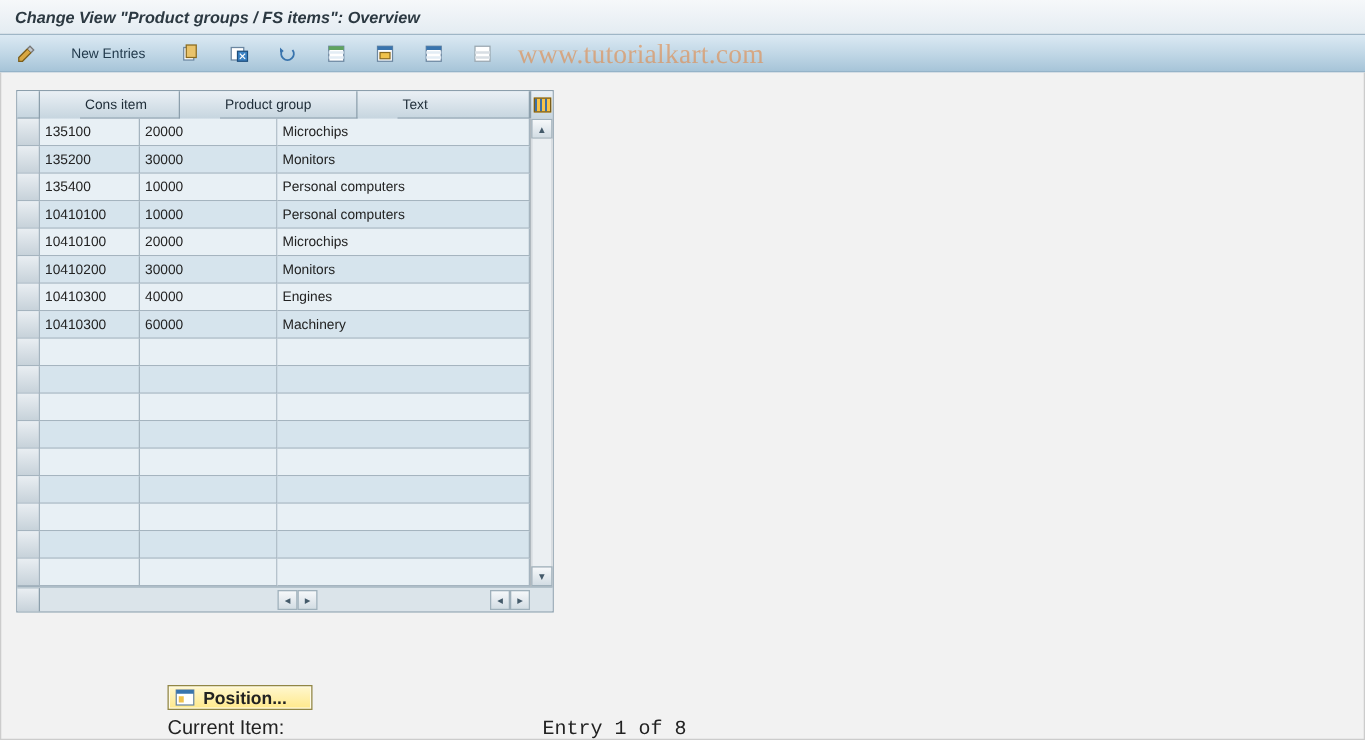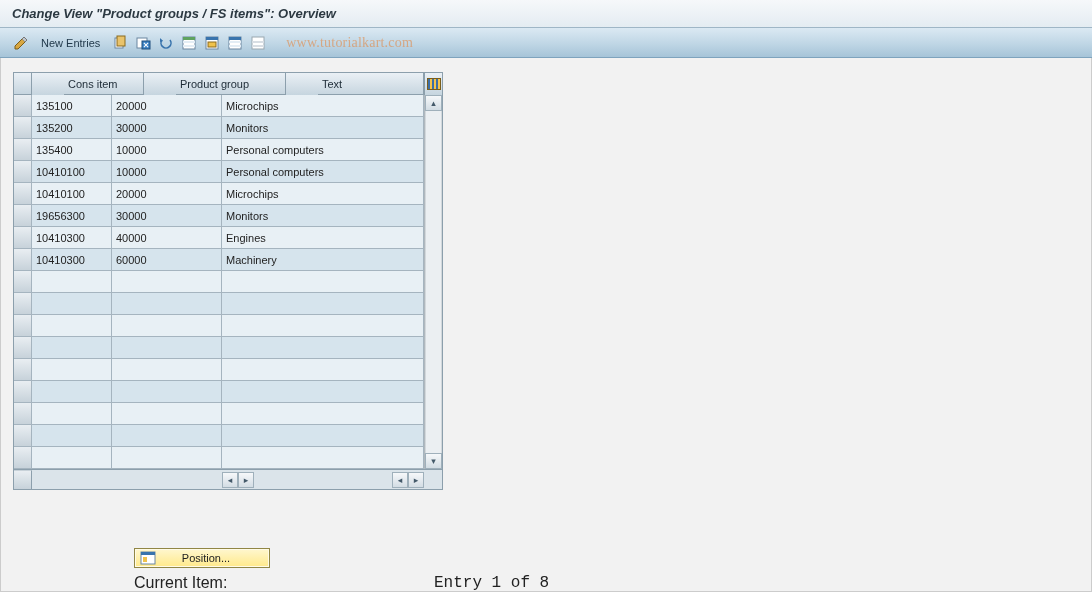--- a/index.html
+++ b/index.html
@@ -21,40 +21,40 @@
     font-style: italic; font-weight: bold;
     font-size: 13px;
     color: #2c3942;
   }
   .toolbar {
     height: 30px;
     background: linear-gradient(#dbe9f3, #bfd6e5 55%, #a6c4d8);
     border-bottom: 1px solid #7ea3bd;
     display: flex; align-items: center;
     padding: 0 10px;
-    gap: 1px;
+    gap: 17px;
   }
   .toolbar .tb-btn {
     width: 22px; height: 22px;
     display:flex; align-items:center; justify-content:center;
     border-radius:2px;
     cursor: pointer;
   }
   .toolbar .tb-text {
     padding: 0 8px;
     height: 22px;
     display:flex; align-items:center;
     cursor: pointer;
     color: #223a4c;
   }
   .watermark {
     color: rgba(226,135,67,0.6);
     font-family: "Times New Roman", serif;
-    font-size: 14px;
-    margin-left: 16px;
+    font-size: 22px;
+    margin-left: 0;
     letter-spacing: 0.2px;
     pointer-events:none;
   }
 
   .content {
     background: #f2f2f2;
     padding: 14px 0 0 12px;
     position: relative;
     height: calc(100% - 58px);
     border:1px solid #ccc;
@@ -147,28 +147,29 @@
     font-size:9px;color:#445a6a;
     cursor:pointer;
   }
 
   .position-area {
     position:absolute;
     left: 133px;
     top: 490px;
   }
   .pos-btn {
-    width:136px; height:20px;
+    width:116px; height:20px;
     background: linear-gradient(#fff7cf,#ffe98a);
     border:1px solid #918645;
     box-shadow: inset 0 0 0 1px #fffbe6;
     display:flex; align-items:center;
     cursor:pointer;
-    font-size:11px;
+    font-size:14px;
     color:#222;
+    font-weight:bold;
   }
   .pos-btn .pos-icon {
     width:18px; height:14px; margin:0 4px;
     display:flex; align-items:center; justify-content:center;
   }
   .pos-btn .pos-label { flex:1; text-align:center; padding-right:18px;}
   .status-line {
     margin-top:6px;
     display:flex;
     font-size:16px;
@@ -286,21 +287,21 @@
               <div class="cell col2 data">Personal computers</div>
             </div>
             <div class="grid-row">
               <div class="cell col-sel"></div>
               <div class="cell col0 data">10410100</div>
               <div class="cell col1 data">20000</div>
               <div class="cell col2 data">Microchips</div>
             </div>
             <div class="grid-row">
               <div class="cell col-sel"></div>
-              <div class="cell col0 data">19656300</div>
+              <div class="cell col0 data">10410200</div>
               <div class="cell col1 data">30000</div>
               <div class="cell col2 data">Monitors</div>
             </div>
             <div class="grid-row">
               <div class="cell col-sel"></div>
               <div class="cell col0 data">10410300</div>
               <div class="cell col1 data">40000</div>
               <div class="cell col2 data">Engines</div>
             </div>
             <div class="grid-row">

